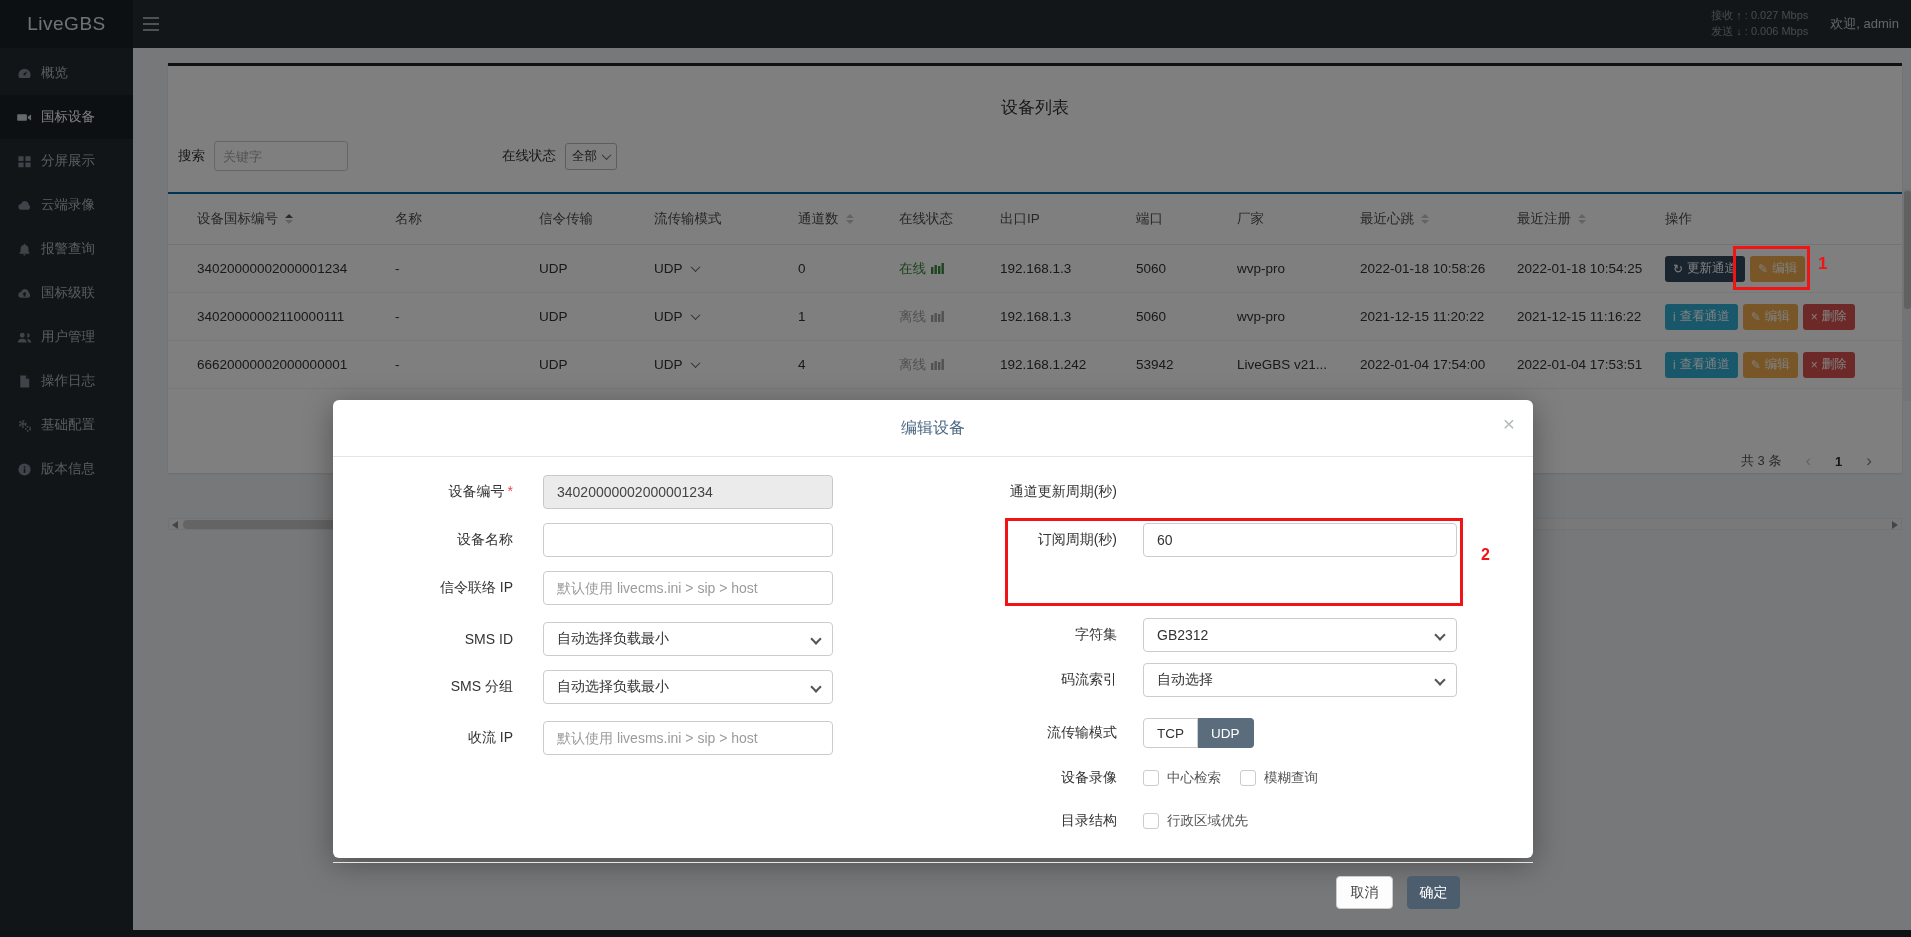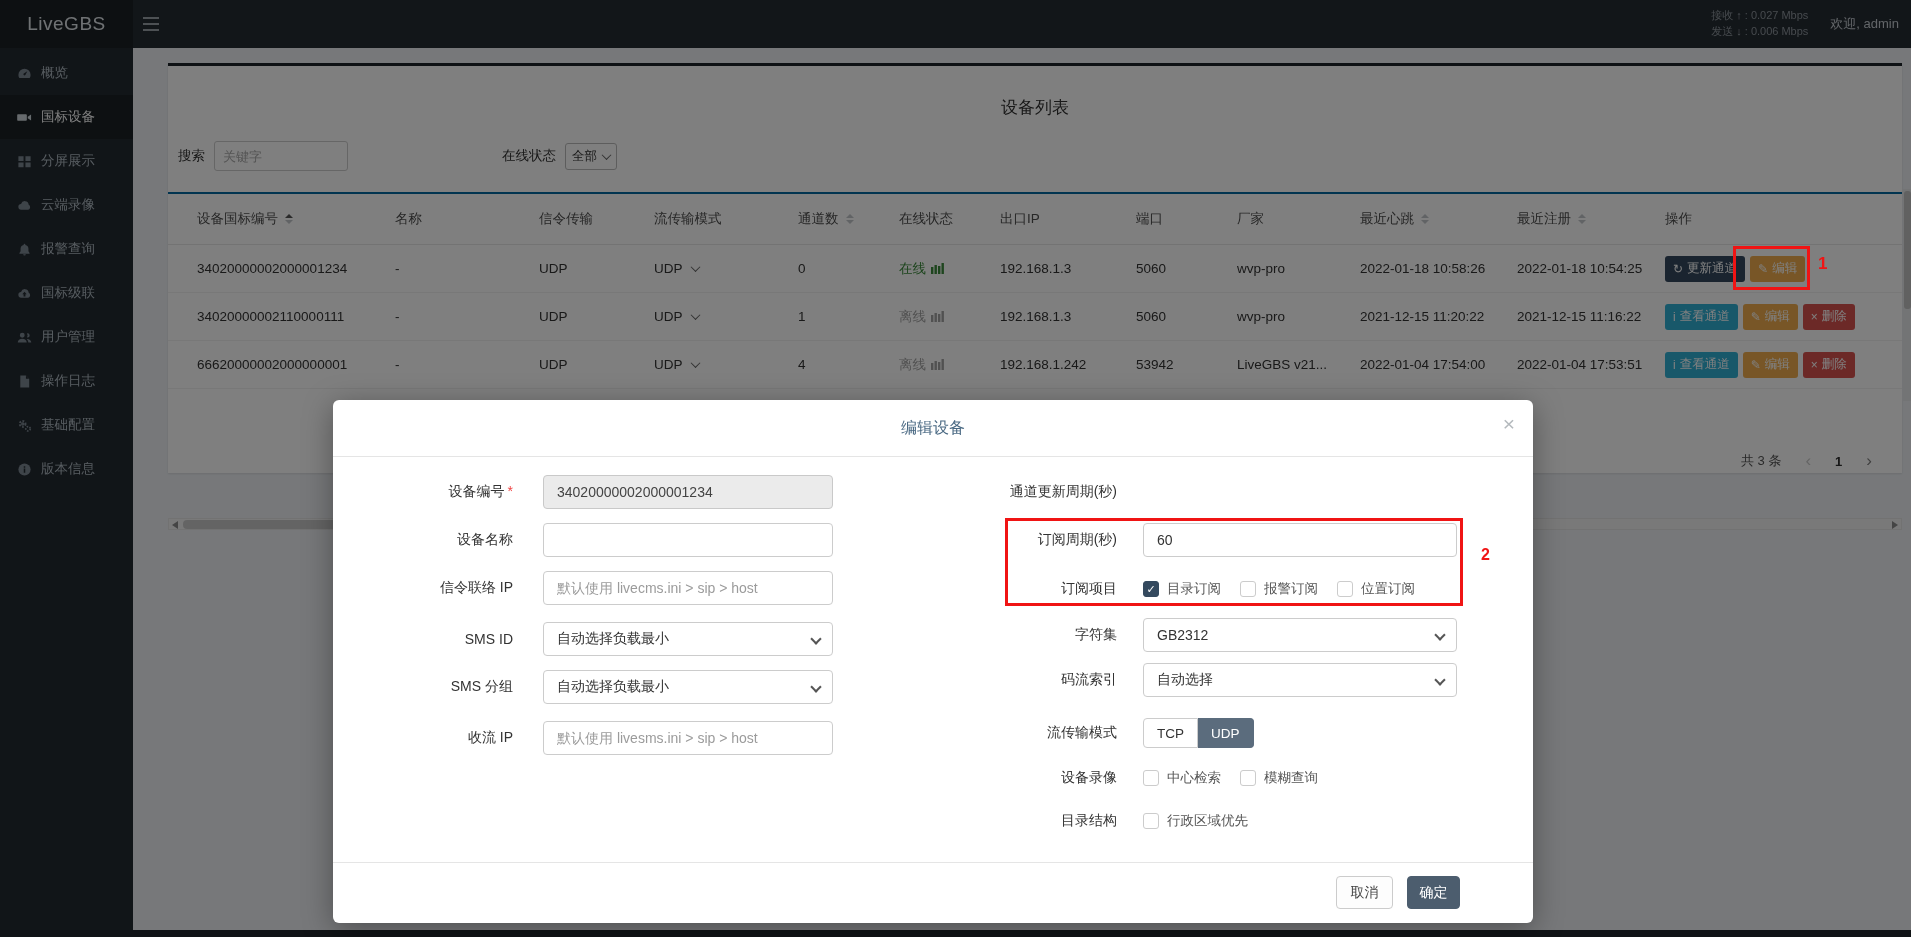--- a/index.html
+++ b/index.html
@@ -76,21 +76,21 @@
   
   .pager { position:absolute; right:30px; top:385px; display:flex; align-items:center; gap:24px; font-size:13px; color:#555; }
   .pg-prev { color:#c9c9c9; font-size:17px; cursor:pointer; }
   .pg-next { color:#808080; font-size:17px; cursor:pointer; }
   .pg-cur { color:#2e2e2e; font-weight:bold; }
 
   .bottom-strip { position:absolute; left:0; bottom:0; width:100%; height:7px; background:#20262c; z-index:2; }
 
   
   .overlay { position:absolute; inset:0; background:rgba(0,0,0,0.5); z-index:5; }
-  .modal { position:absolute; left:333px; top:400px; width:1200px; height:523px; background:#fff;
+  .modal { position:absolute; left:333px; top:400px; width:1200px; height:458px; background:#fff;
            border-radius:6px; z-index:10; box-shadow:0 6px 30px rgba(0,0,0,.35); }
   .modal-header { position:relative; height:57px; border-bottom:1px solid #e5e5e5; }
   .modal-title { position:absolute; left:0; top:18px; width:100%; text-align:center; font-size:16px; color:#4a6983; }
   .modal-close { position:absolute; right:18px; top:13px; font-size:21px; color:#b4b9bd; cursor:pointer; line-height:1; }
   .mrow { position:absolute; height:34px; display:flex; align-items:center; }
   .mrow.cbrow { height:20px; }
   .mlabel { flex:none; text-align:right; font-size:14px; color:#333; }
   .mlabel .req { color:#e44; margin-left:3px; }
   .lrow .mlabel { width:150px; } .lrow .mctl { margin-left:30px; width:290px; }
   .rrow .mlabel { width:170px; } .rrow .mctl { margin-left:26px; width:314px; }
@@ -480,37 +480,20 @@
       <span class="mctl"><input class="inp" type="text" placeholder="默认使用 livesms.ini &gt; sip &gt; host" style=""></span>
     </div>
 
     <div class="mrow rrow" style="left:614px; top:75px;">
       <span class="mlabel">通道更新周期(秒)</span>
     </div>
     <div class="mrow rrow" style="left:614px; top:123px;">
       <span class="mlabel">订阅周期(秒)</span>
       <span class="mctl"><input class="inp" type="text" value="60" style=""></span>
     </div>
-    <div class="mrow rrow cbrow" style="left:614px; top:179px;">
-      <span class="mlabel">订阅项目</span>
-      <span class="mctl">
-        <span class="cbitem">
-            <span class="cb checked">✓</span>
-            <span>目录订阅</span>
-          </span>
-        <span class="cbitem">
-            <span class="cb">✓</span>
-            <span>报警订阅</span>
-          </span>
-        <span class="cbitem">
-            <span class="cb">✓</span>
-            <span>位置订阅</span>
-          </span>
-      </span>
-    </div>
     <div class="mrow rrow" style="left:614px; top:218px;">
       <span class="mlabel">字符集</span>
       <span class="mctl">
           <span class="sel">
             <span>GB2312</span>
             <i class="schev"></i>
           </span>
         </span>
     </div>
     <div class="mrow rrow" style="left:614px; top:263px;">

